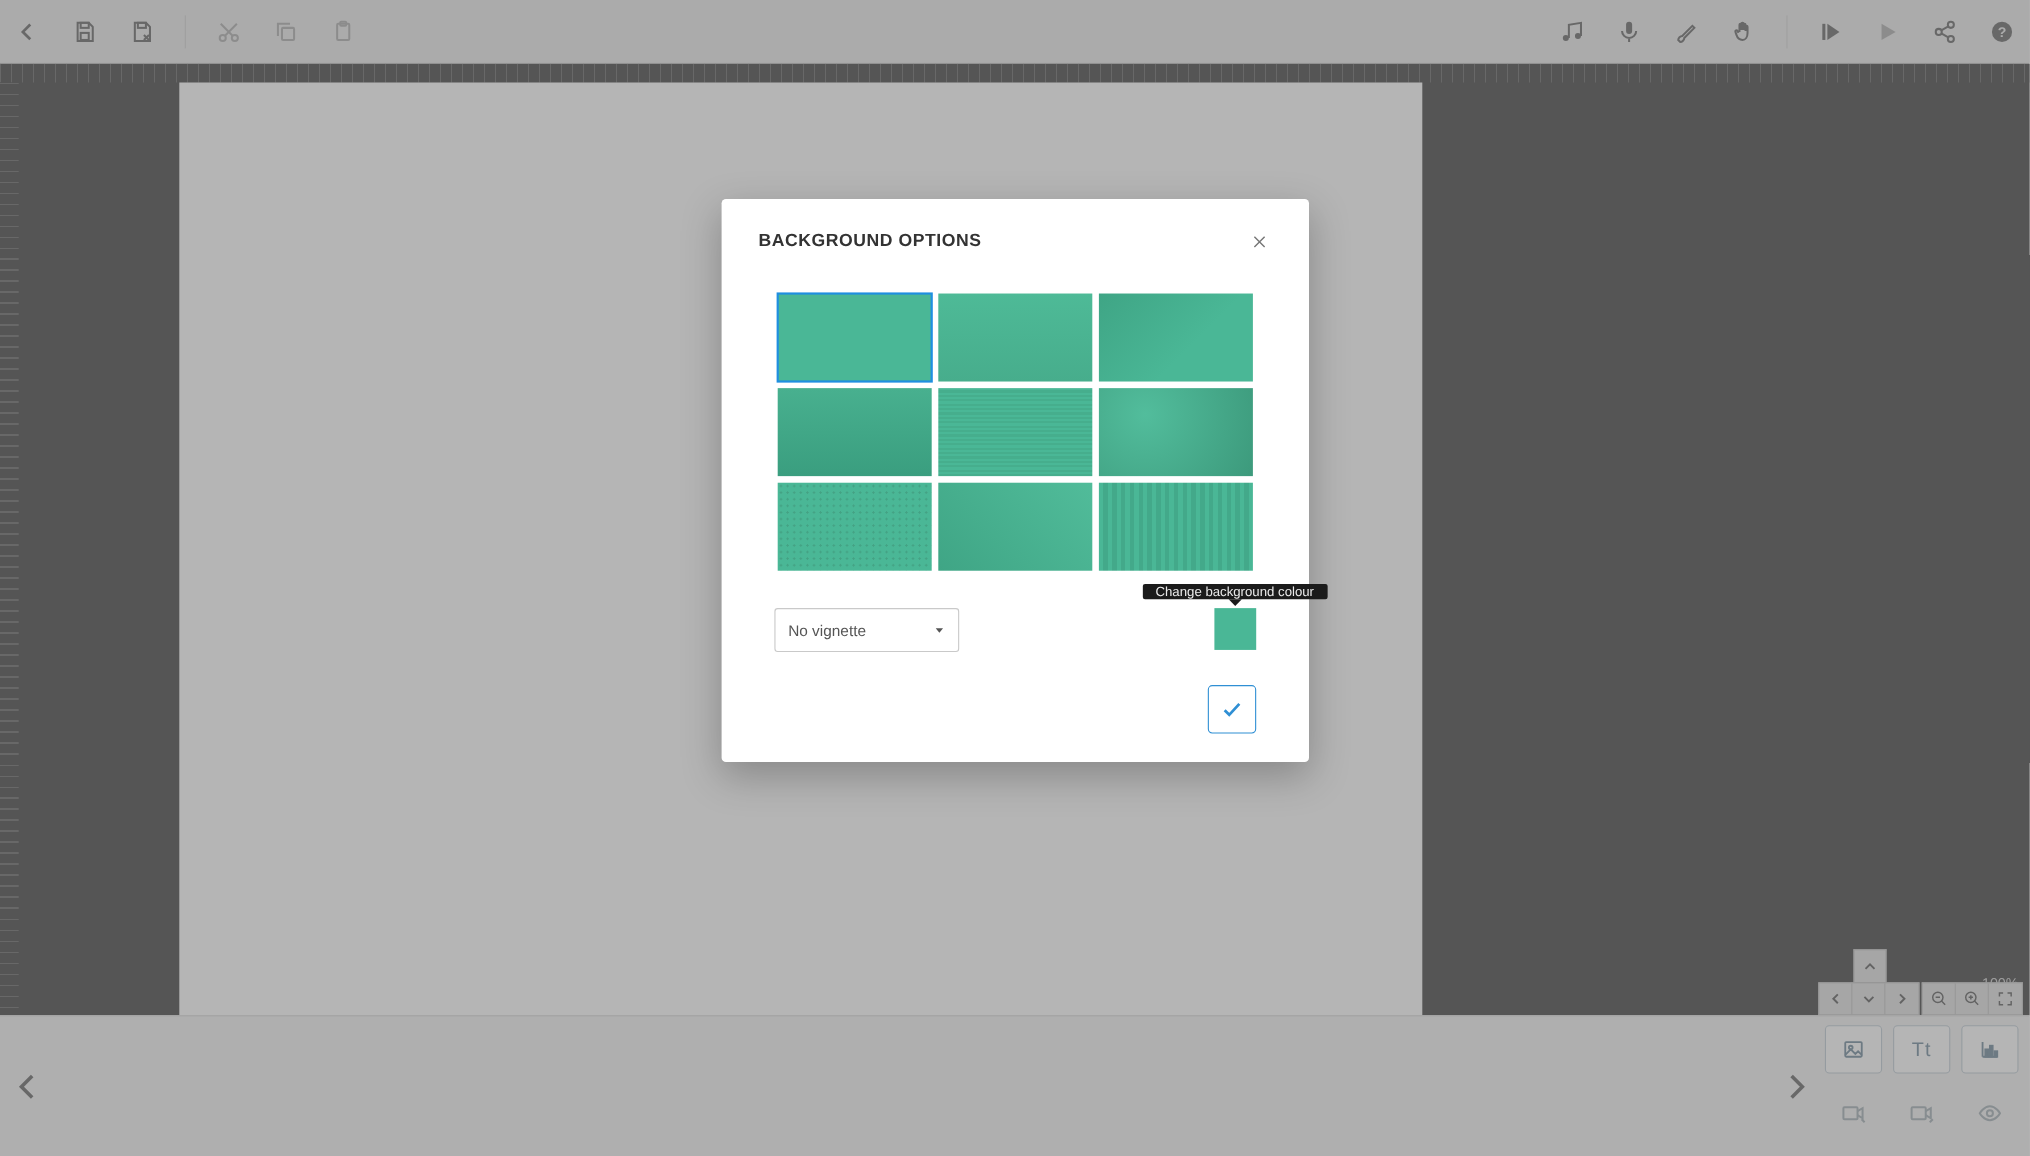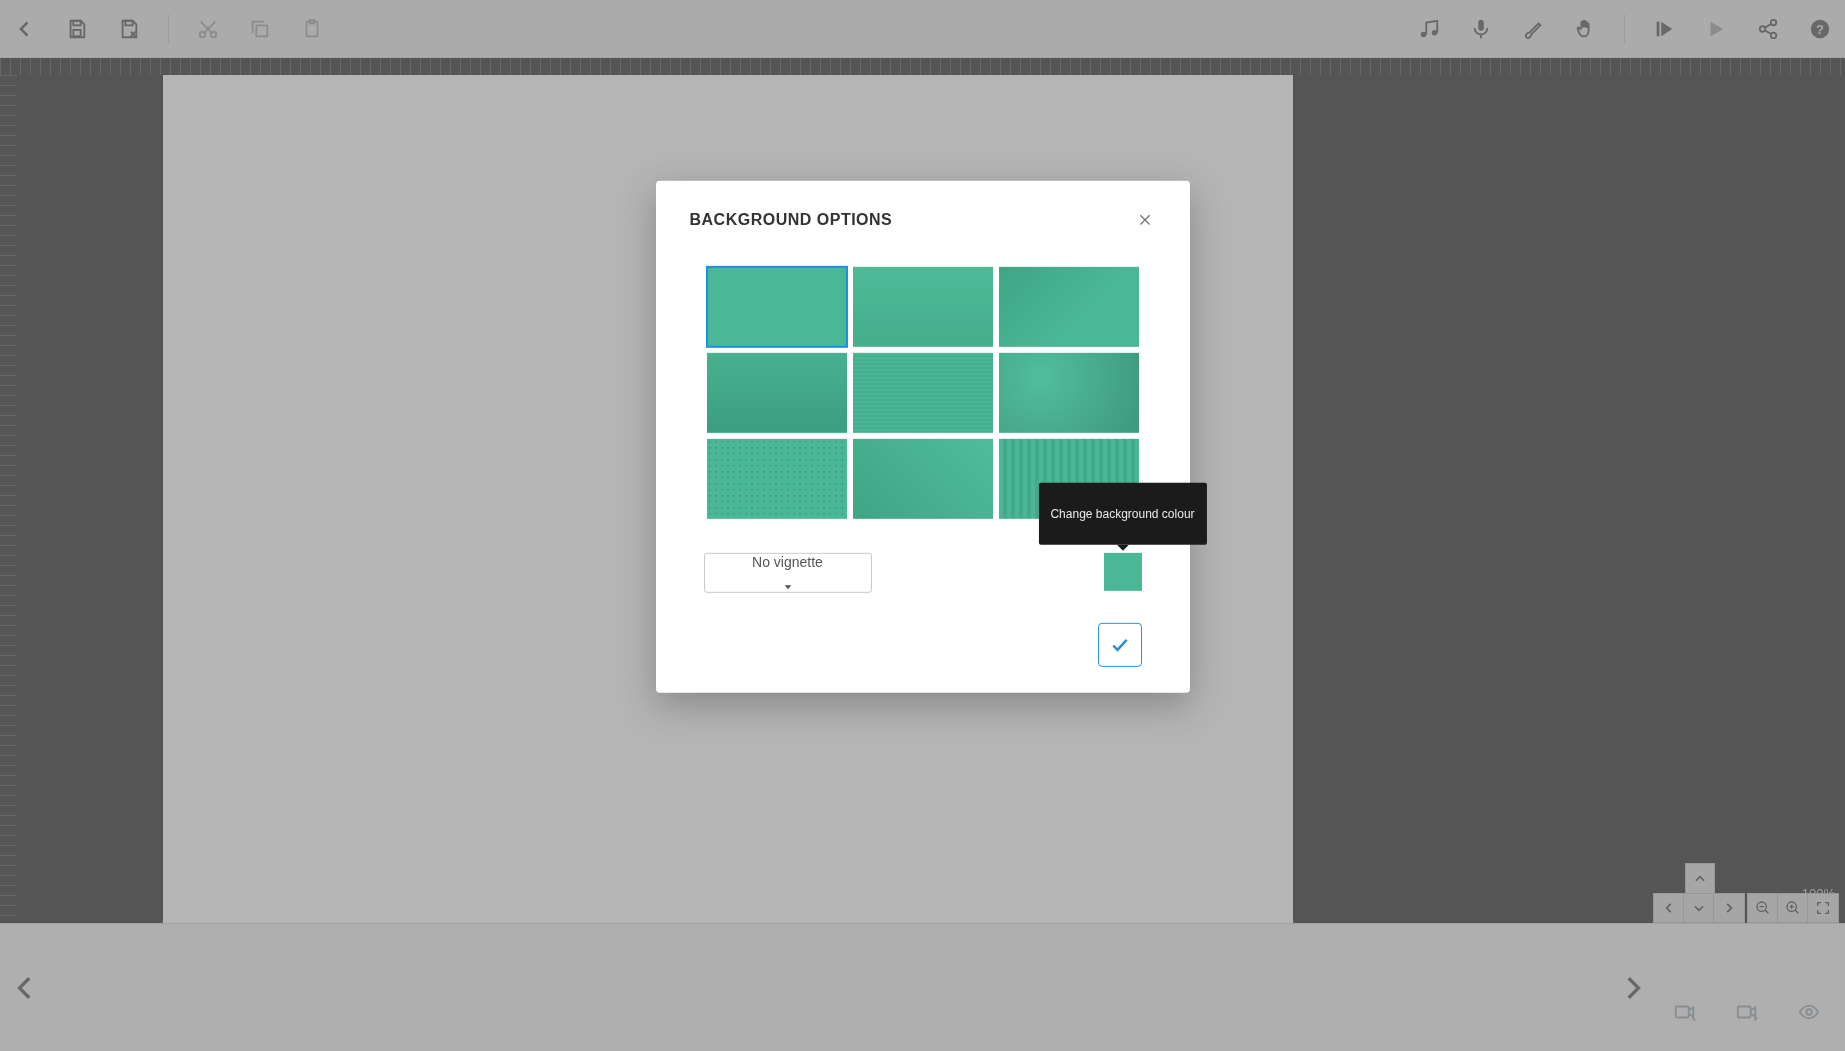--- a/index.html
+++ b/index.html
@@ -102,27 +102,27 @@
   .swatch.tx4 { background:repeating-linear-gradient(0deg,#46ae8d 0 2px,#4ab796 2px 4px); }
   .swatch.tx5 { background:radial-gradient(circle at 30% 30%, #52bd9c, #368f72 130%); }
   .swatch.tx6 { background:radial-gradient(#44a284 1px, #4ab796 1px); background-size:6px 6px; }
   .swatch.tx7 { background:linear-gradient(45deg,#3fa585,#51bc9a); }
   .swatch.tx8 { background:repeating-linear-gradient(90deg,#4ab796 0 4px,#43a98a 4px 8px); }
 
   .dialog-row { display:flex; align-items:flex-start; justify-content:space-between; margin-bottom:30px; padding:0 14px 0 14px; }
   .vignette-select {
     width:168px; height:40px; border:1px solid #c9c9c9; border-radius:3px;
     display:flex; align-items:center; justify-content:space-between; padding:0 12px; color:#555; font-size:14px;
-    cursor:pointer; background:#fff;flex-direction:column;
+    cursor:pointer; background:#fff;
   }
   .color-chip-wrap { position:relative; }
   .color-chip { width:38px; height:38px; background:#4ab796; cursor:pointer; }
   .tooltip {
     position:absolute; bottom:46px; left:50%; transform:translateX(-50%);
-    background:#1b1b1b; color:#eaeaea; font-size:12px; padding:24px 12px; white-space:nowrap; border-radius:2px;
+    background:#1b1b1b; color:#eaeaea; font-size:12px; padding:0 12px; white-space:nowrap; border-radius:2px;
   }
   .tooltip::after {
     content:""; position:absolute; top:100%; left:50%; transform:translateX(-50%);
     border:6px solid transparent; border-top-color:#1b1b1b;
   }
 
   .dialog-footer { display:flex; justify-content:flex-end; padding-right:14px; }
   .confirm-btn {
     width:44px; height:44px; border:1px solid #2f8fd4; border-radius:4px;
     display:flex; align-items:center; justify-content:center; color:#2f8fd4; cursor:pointer; background:#fff;
@@ -284,20 +284,40 @@
     <svg width="26" height="40" viewBox="0 0 24 24" fill="none" stroke="currentColor" stroke-width="3">
         <polyline points="15 3 6 12 15 21"></polyline>
       </svg>
   </div>
   <div class="slide-nav-right">
     <svg width="26" height="40" viewBox="0 0 24 24" fill="none" stroke="currentColor" stroke-width="3">
         <polyline points="9 3 18 12 9 21"></polyline>
       </svg>
   </div>
 
+  <div class="insert-panel">
+    <div class="insert-btn">
+      <svg width="24" height="20" viewBox="0 0 24 24" fill="none" stroke="currentColor" stroke-width="2">
+          <rect x="3" y="4" width="18" height="16" rx="1"></rect>
+          <circle cx="9" cy="10" r="2"></circle>
+          <path d="M3 18l6-6 5 5 3-3 4 4"></path>
+        </svg>
+    </div>
+    <div class="insert-btn">
+      <span style="font-size:18px; font-weight:500; letter-spacing:1px;">Tt</span>
+    </div>
+    <div class="insert-btn">
+      <svg width="22" height="20" viewBox="0 0 24 24" fill="none" stroke="currentColor" stroke-width="2">
+          <path d="M4 20V4M4 20h16"></path>
+          <rect x="7" y="12" width="3" height="8" fill="currentColor"></rect>
+          <rect x="12" y="8" width="3" height="12" fill="currentColor"></rect>
+          <rect x="17" y="14" width="3" height="6" fill="currentColor"></rect>
+        </svg>
+    </div>
+  </div>
   <div class="insert-panel row2">
     <div class="insert-btn">
       <svg width="26" height="22" viewBox="0 0 24 24" fill="none" stroke="currentColor" stroke-width="2">
           <rect x="2" y="6" width="14" height="12" rx="1"></rect>
           <path d="M16 10l5-3v10l-5-3"></path>
           <path d="M20 18l3 3"></path>
         </svg>
     </div>
     <div class="insert-btn">
       <svg width="26" height="22" viewBox="0 0 24 24" fill="none" stroke="currentColor" stroke-width="2">

